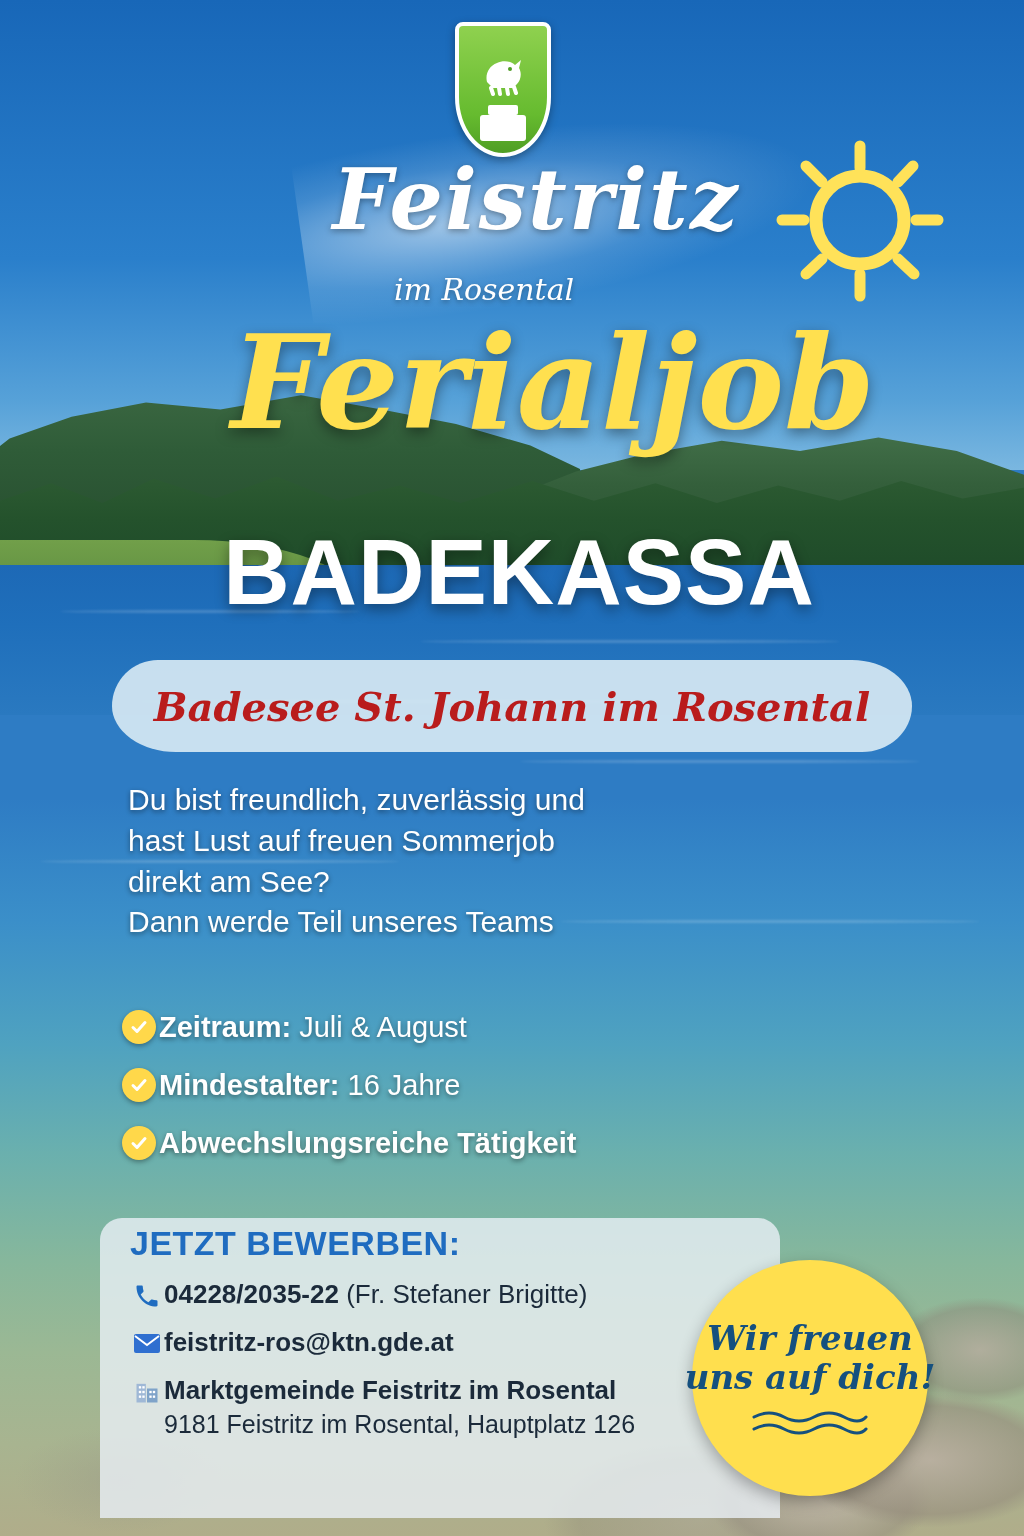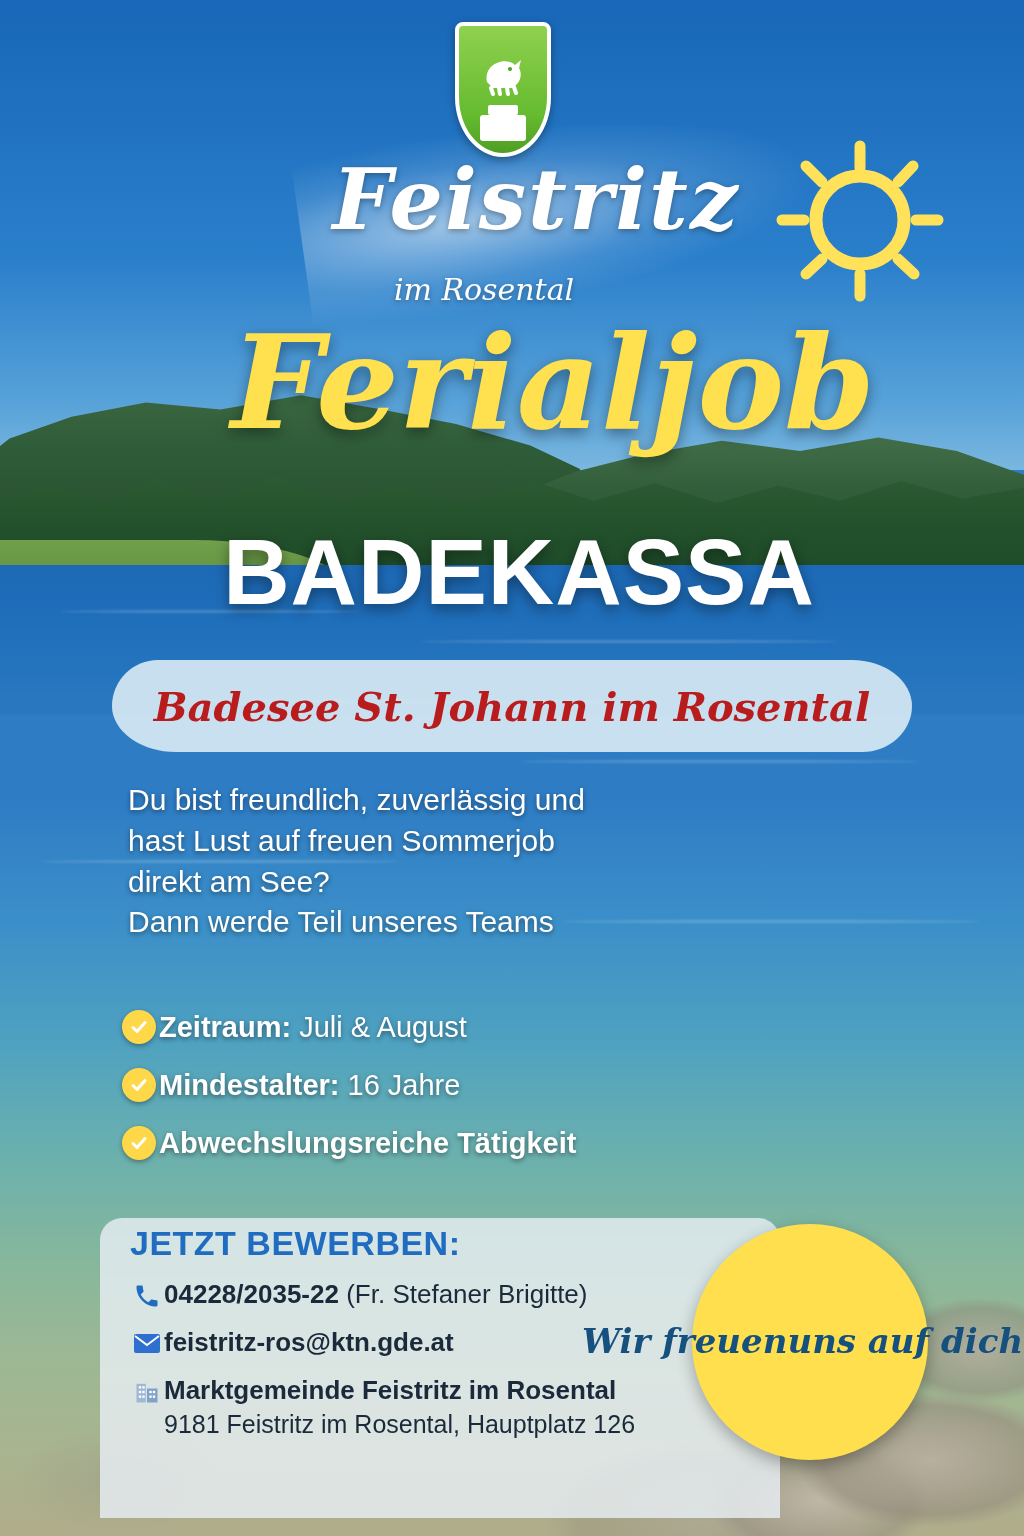--- a/index.html
+++ b/index.html
@@ -267,27 +267,27 @@
     display: flex; align-items: center; justify-content: center;
   }
   .apply-line { font-size: 26px; color: #1b2a3a; }
   .apply-line b { font-weight: bold; }
   .apply-line .muted { font-weight: normal; }
   .apply-sub { font-size: 25px; color: #1b2a3a; margin-top: 4px; }
 
   
   .stamp {
     position: absolute;
-    left: 692px; top: 1224px;
+    left: 692px; top: 1260px;
     width: 236px; height: 236px;
     border-radius: 50%;
     background: #ffdf4e;
     box-shadow: 0 6px 16px rgba(0,0,0,0.30);
     display: flex;
-    flex-direction: row;
+    flex-direction: column;
     align-items: center;
     justify-content: center;
   }
   .stamp-l1, .stamp-l2 {
     font-family: "DejaVu Serif", serif;
     font-style: italic;
     font-weight: bold;
     color: #15507f;
     font-size: 34px;
     line-height: 1.15;

